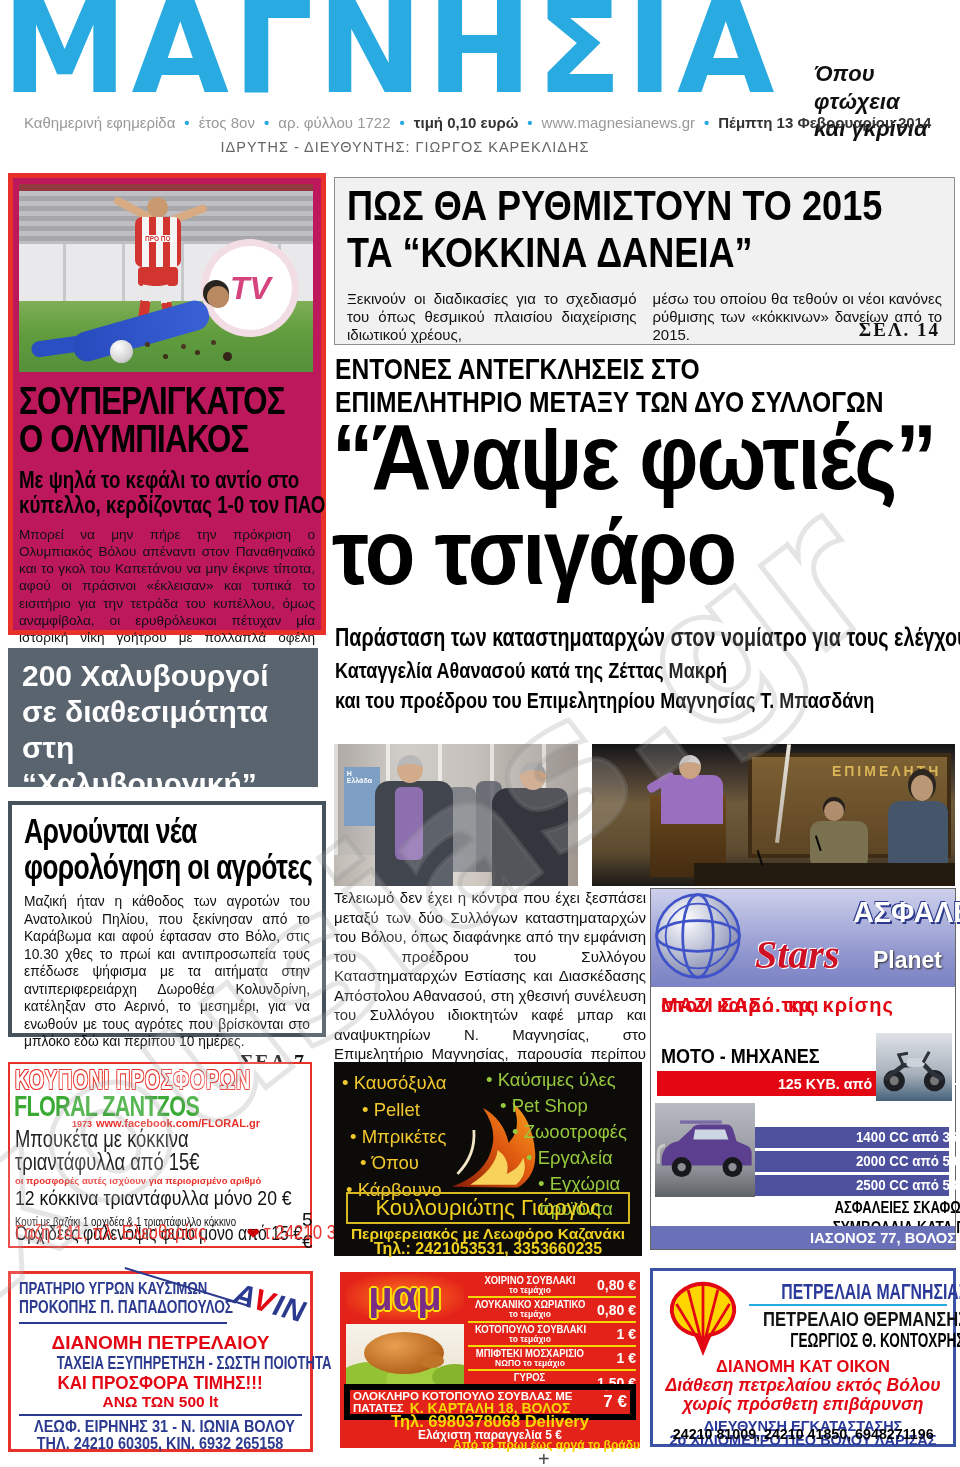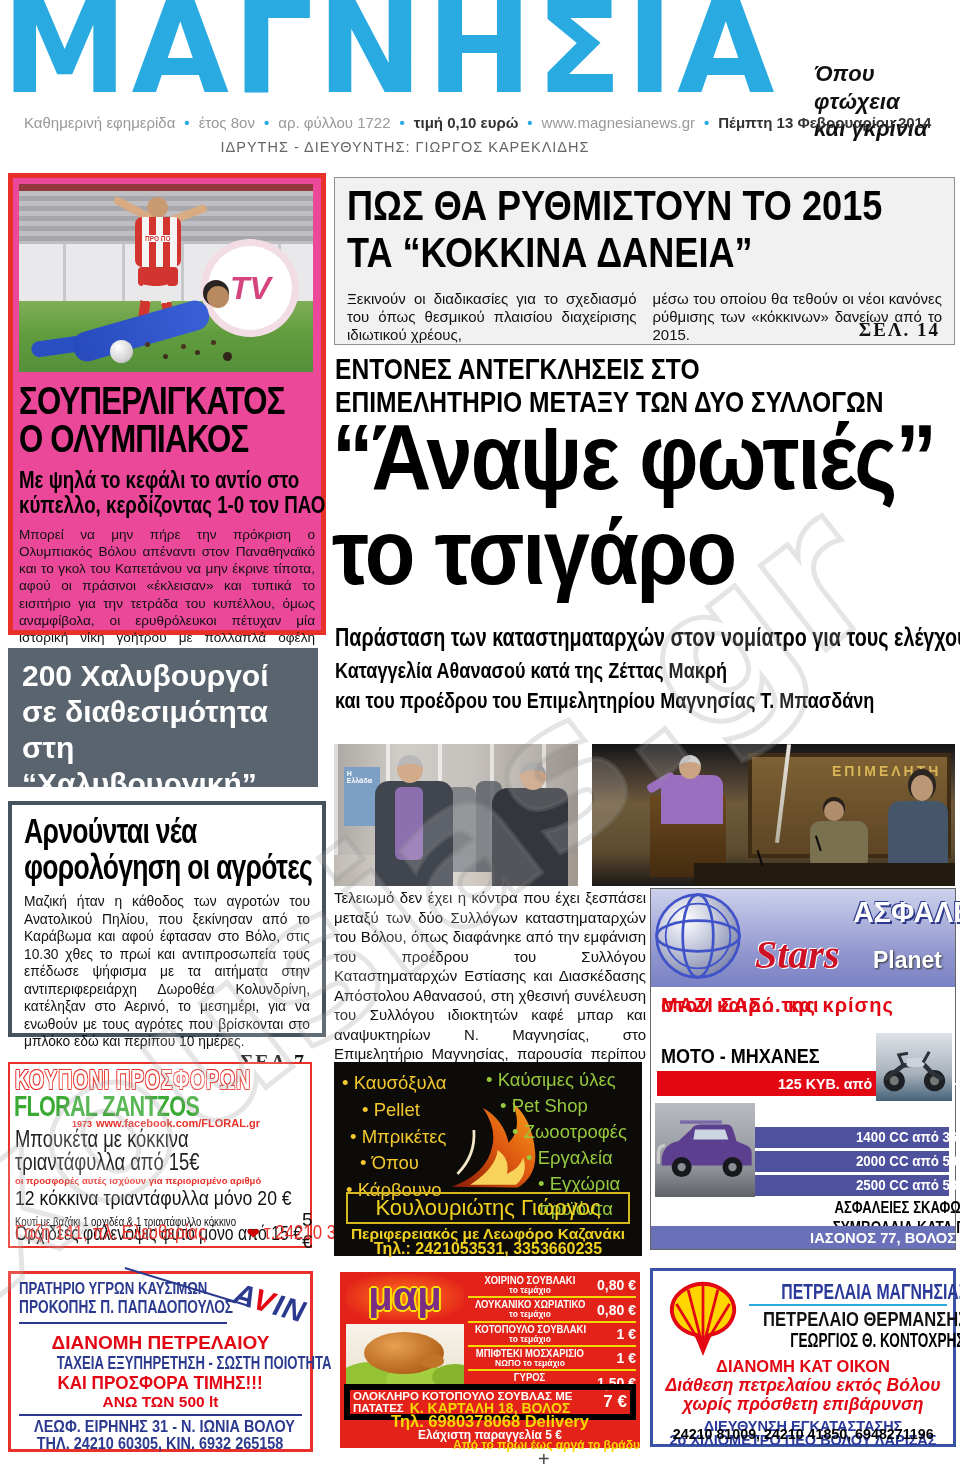--- a/index.html
+++ b/index.html
@@ -18,21 +18,21 @@
 
   
   .mast-title{left:2px;top:-14px;font:bold 126px "DejaVu Sans",sans-serif;color:#29abe2;letter-spacing:4px;line-height:1;}
   .tagline{left:814px;top:60px;font:bold italic 22px "Liberation Sans",sans-serif;color:#101010;line-height:1.25;}
   .infoline{left:24px;top:114px;width:770px;font-size:15px;color:#999;display:flex;gap:9px;align-items:baseline;white-space:nowrap;}
   .infoline .dark{color:#333;font-weight:bold;}
   .infoline .dot{color:#29abe2;font-weight:bold;}
   .founder{left:24px;top:139px;width:762px;text-align:center;font-size:14.5px;color:#666;letter-spacing:1px;}
 
   
-  .soccer-box{left:8px;top:173px;width:318px;height:462px;border:5px solid #e8312a;background:#ec4899;padding:6px;box-sizing:border-box;}
+  .soccer-box{left:8px;top:173px;width:318px;height:462px;border:5px solid #e8312a;background:#be185d;padding:6px;box-sizing:border-box;}
   .lead-h{margin-top:10px;font-weight:bold;font-size:39px;line-height:.97;letter-spacing:-1px;color:#000;}
   .lead-sub{margin-top:9px;font-weight:bold;font-size:24px;line-height:1.06;color:#000;}
   .lead-body{margin-top:8px;font-size:13.6px;line-height:1.27;color:#111;}
   .lead-pref{font-size:20px;margin-top:3px;padding-right:4px;}
 
   .steel-box{left:8px;top:648px;width:310px;height:139px;background:#59646e;color:#fff;padding:10px 14px;box-sizing:border-box;}
   .steel-line{font-size:30px;font-weight:bold;line-height:1.2;}
   .steel-pref{color:#fff;font-size:19px;padding-right:2px;margin-top:1px;}
 
   .farm-box{left:8px;top:801px;width:318px;height:236px;border:4px solid #46525c;background:#fff;padding:8px 12px;box-sizing:border-box;}

